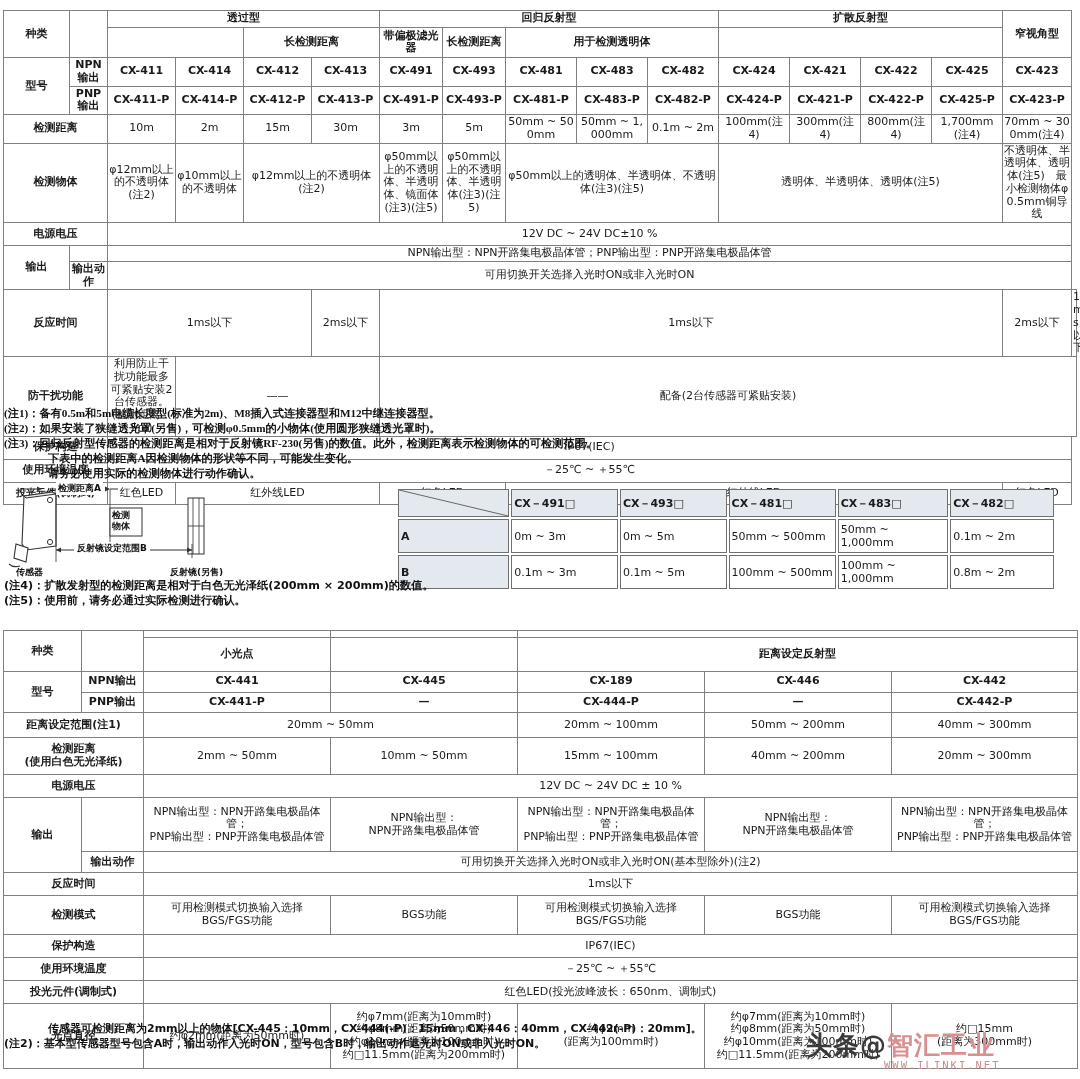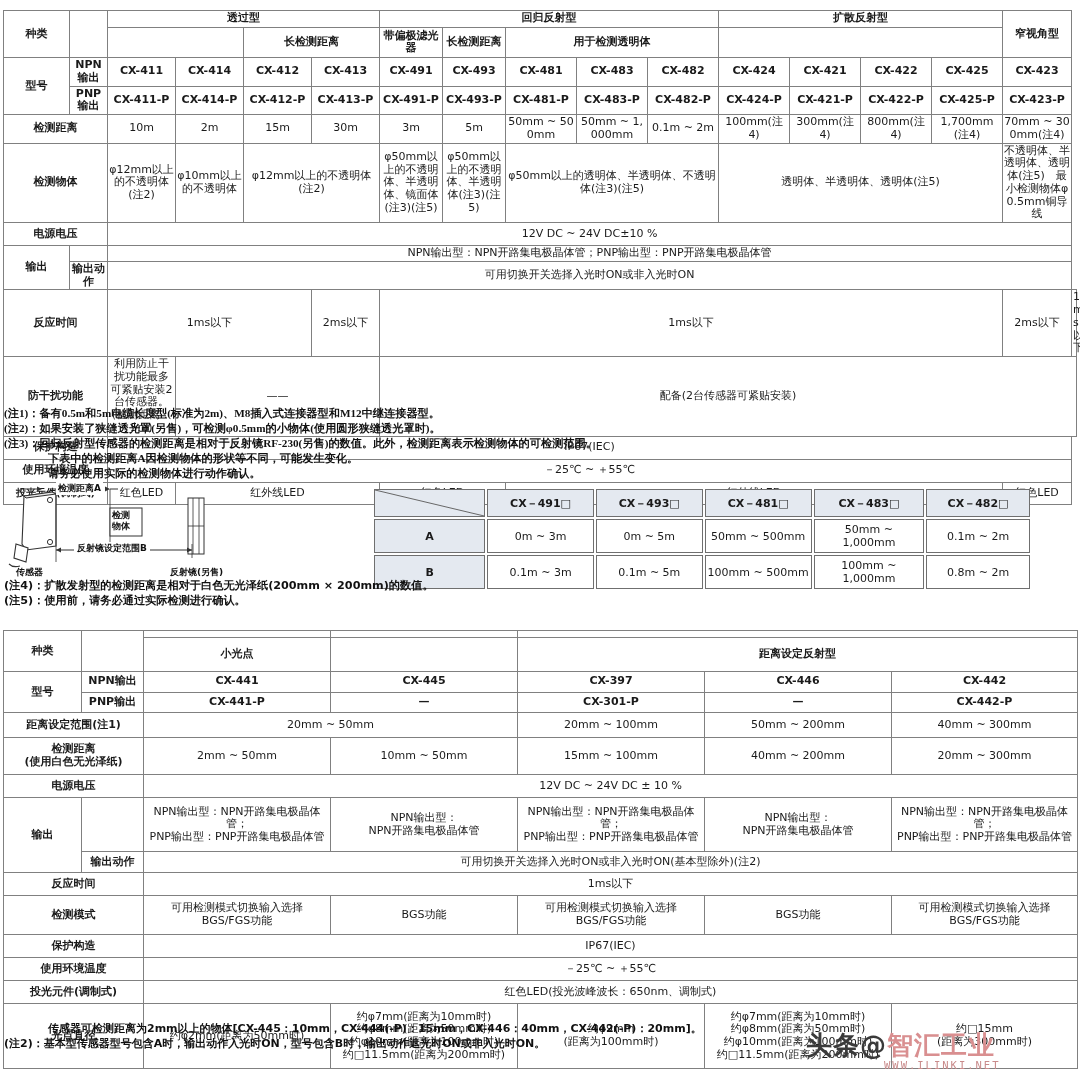--- a/index.html
+++ b/index.html
@@ -40,21 +40,21 @@
   .notes{position:absolute;font-size:11.2px;line-height:1.34;font-weight:bold;color:#111;}
   #notes1{left:4px;top:406px;width:1000px;font-family:Liberation Serif, serif;}
   .note-ln{white-space:nowrap;}
   .note-ind{padding-left:44px;}
 
   
   #diagram{position:absolute;left:6px;top:484px;width:380px;height:96px;}
   .dlabel{position:absolute;font-size:9px;font-weight:bold;color:#111;white-space:nowrap;}
 
   
-  #tableAB{position:absolute;left:372px;top:487px;width:660px;text-align:center;}
+  #tableAB{position:absolute;left:396px;top:487px;width:660px;}
   #tableAB td{border:1px solid #6f6f6f;font-size:11px;padding:3px 2px;background:#fff;}
   #tableAB td.h{background:#e4e9f0;font-weight:bold;}
   #tableAB td.rl{background:#e4e9f0;font-weight:bold;width:110px;}
   #tableAB td.corner{background:#e4e9f0;padding:0;position:relative;height:26px;}
   #tableAB td.corner .slash{position:absolute;left:0;top:0;width:100%;height:100%;}
 
   #notes2{left:4px;top:578px;width:900px;}
 
   
   #table2{position:absolute;left:3px;top:630px;width:1074px;}
@@ -347,29 +347,29 @@
       <td class="cat-s">小光点</td>
       <td class="hdr"></td>
       <td class="cat-s" colspan="3">距离设定反射型</td>
     </tr>
 
     <tr>
       <td class="rowlbl" rowspan="2" style="height:38px;">型号</td>
       <td class="sublbl" style="font-size:11px;">NPN输出</td>
       <td class="model">CX-441</td>
       <td class="model">CX-445</td>
-      <td class="model">CX-397</td>
+      <td class="model">CX-189</td>
       <td class="model">CX-446</td>
       <td class="model">CX-442</td>
     </tr>
     <tr>
       <td class="sublbl" style="font-size:11px;">PNP输出</td>
       <td class="model">CX-441-P</td>
       <td class="model">—</td>
-      <td class="model">CX-301-P</td>
+      <td class="model">CX-444-P</td>
       <td class="model">—</td>
       <td class="model">CX-442-P</td>
     </tr>
 
     <tr>
       <td class="rowlbl" colspan="2" style="height:22px;font-size:11px;">距离设定范围(注1)</td>
       <td colspan="2" class="sm">20mm ~ 50mm</td>
       <td class="sm">20mm ~ 100mm</td>
       <td class="sm">50mm ~ 200mm</td>
       <td class="sm">40mm ~ 300mm</td>

